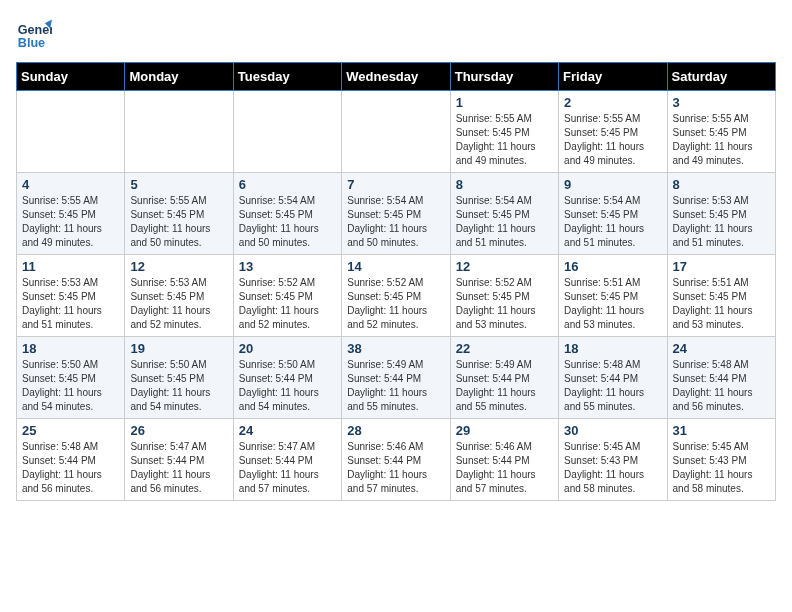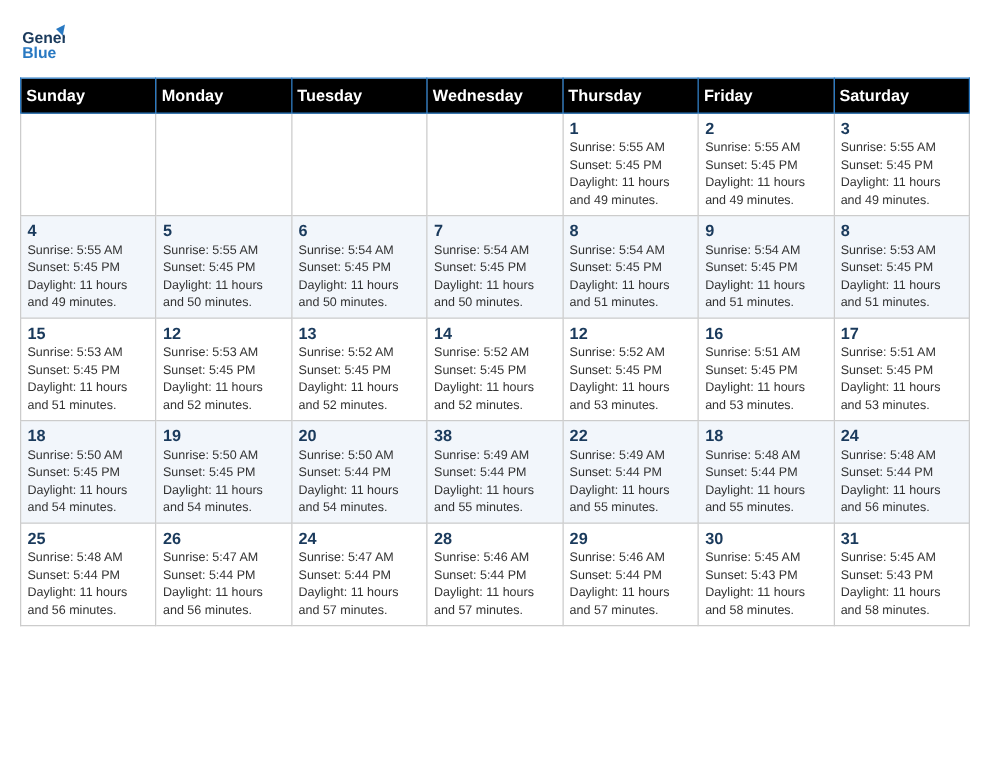--- a/index.html
+++ b/index.html
@@ -187,21 +187,21 @@
         <td>
           <div class="day-num">8</div>
           <div class="day-info" style="white-space: pre-line;">Sunrise: 5:53 AM
 Sunset: 5:45 PM
 Daylight: 11 hours
 and 51 minutes.</div>
         </td>
       </tr>
       <tr>
         <td>
-          <div class="day-num">15</div>
+          <div class="day-num">11</div>
           <div class="day-info" style="white-space: pre-line;">Sunrise: 5:53 AM
 Sunset: 5:45 PM
 Daylight: 11 hours
 and 51 minutes.</div>
         </td>
         <td>
           <div class="day-num">12</div>
           <div class="day-info" style="white-space: pre-line;">Sunrise: 5:53 AM
 Sunset: 5:45 PM
 Daylight: 11 hours

